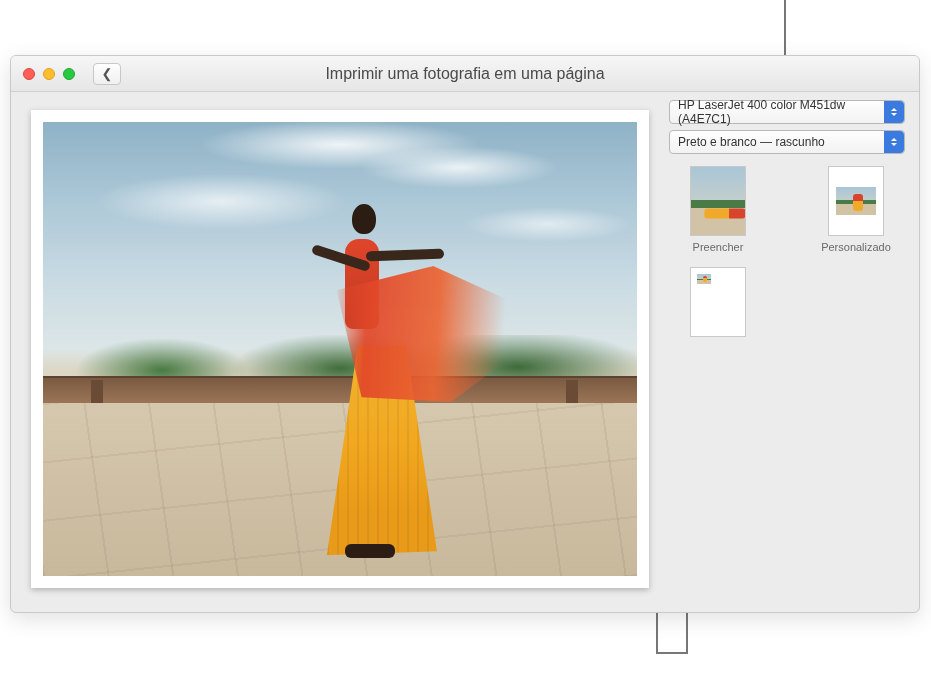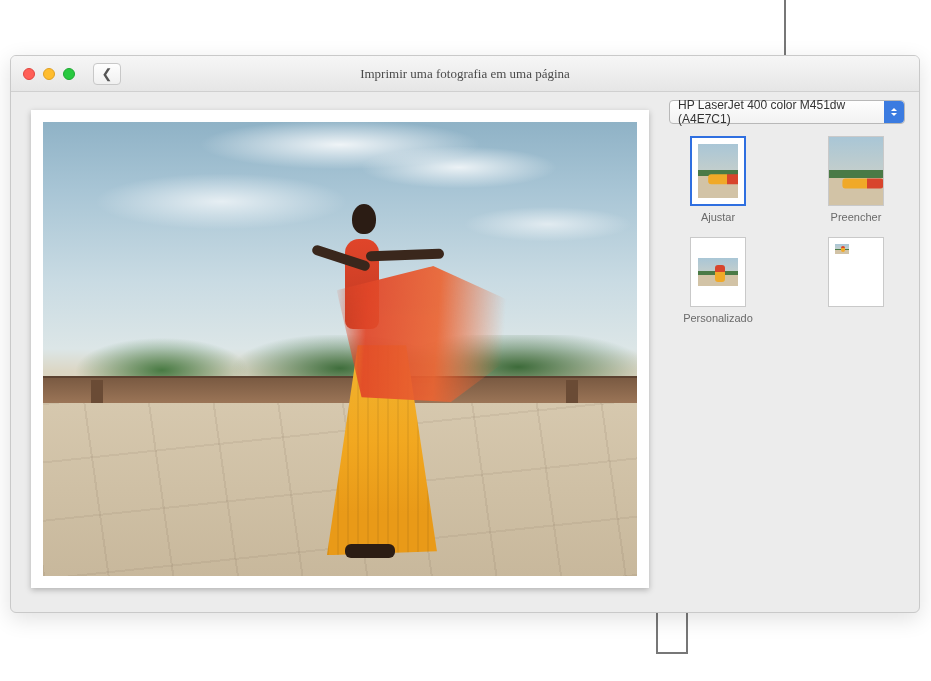--- a/index.html
+++ b/index.html
@@ -41,21 +41,21 @@
     width: 28px; height: 22px;
     background: linear-gradient(#fefefe,#f0f0f0);
     border: 1px solid #c8c8c8;
     border-radius: 4px;
     display: flex; align-items: center; justify-content: center;
     font-size: 13px; color: #555;
   }
   .title-text {
     position: absolute;
     left: 50%; transform: translateX(-50%);
-    font-size: 13px; color: #4a4a4a; font-family: Liberation Serif, serif;
+    font-size: 16px; color: #4a4a4a;
   }
   .content { position: absolute; top: 36px; bottom: 0; left: 0; right: 0; }
   .preview-wrap {
     position: absolute;
     left: 20px; top: 18px;
     width: 618px; height: 478px;
     background: #fff;
     box-shadow: 0 2px 6px rgba(0,0,0,0.25);
     display: flex; align-items: center; justify-content: center;
   }
@@ -241,34 +241,27 @@
         </div>
       </div>
     </div>
 
     <div class="panel">
 
       <div class="sel">
         <span>HP LaserJet 400 color M451dw (A4E7C1)</span>
         <span class="chev"></span>
       </div>
+      <div class="sel">
+        <span>Preto e branco — rascunho</span>
+        <span class="chev"></span>
+      </div>
 
       <div class="grid">
 
-        <div class="fmt">
-          <div class="thumb sel-on">
-              <div class="mini" style="width:40px;height:54px;transform:rotate(0deg)">
-                <div class="msky"></div>
-                <div class="mtree"></div>
-                <div class="mplz"></div>
-                <div class="mfig" style="transform:rotate(90deg) translate(6px,-4px)"></div>
-              </div>
-            </div>
-          <div class="fmt-label">Ajustar</div>
-        </div>
 
         <div class="fmt">
           <div class="thumb">
               <div class="mini" style="width:54px;height:68px">
                 <div class="msky"></div>
                 <div class="mtree"></div>
                 <div class="mplz"></div>
                 <div class="mfig" style="transform:rotate(90deg) translate(10px,-6px)"></div>
               </div>
             </div>

